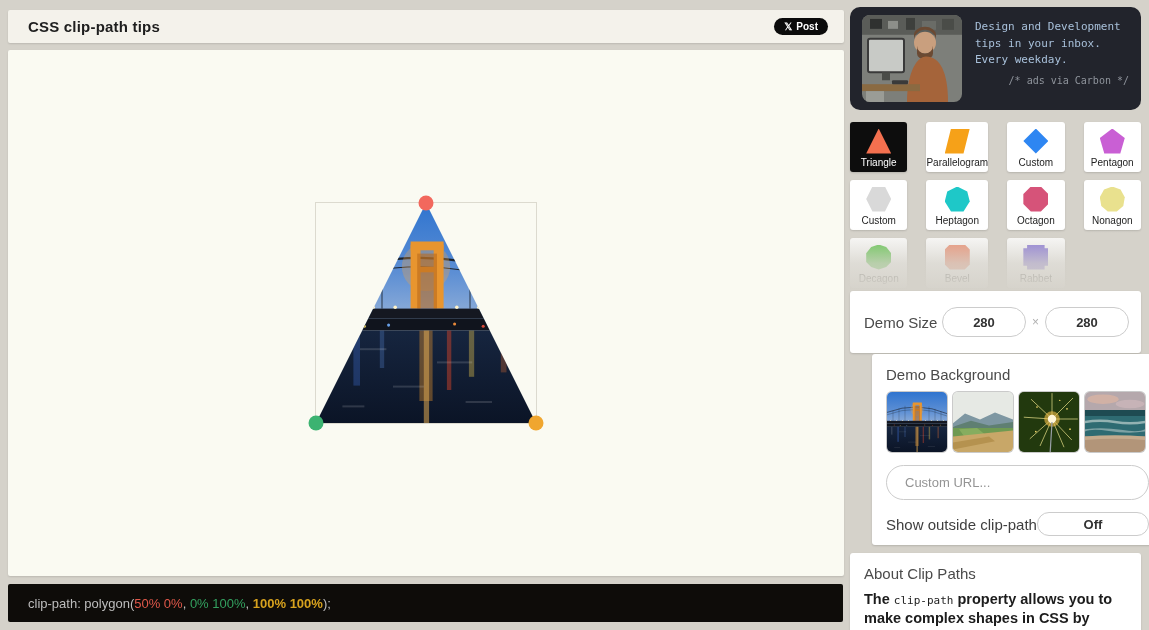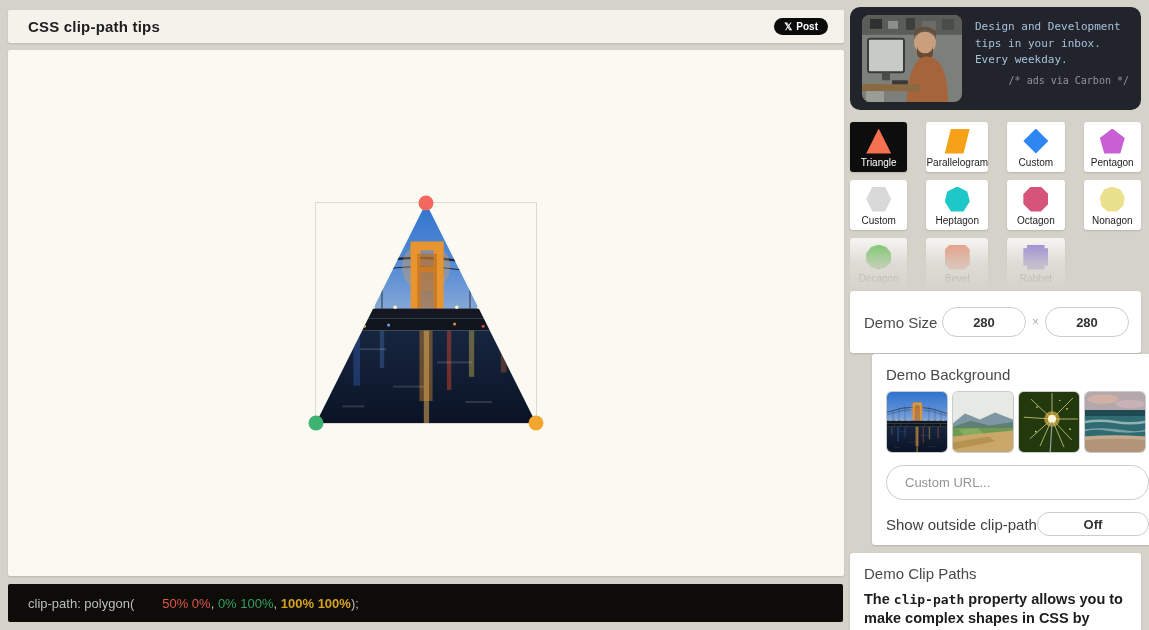--- a/index.html
+++ b/index.html
@@ -107,21 +107,21 @@
   .url-input::placeholder { color:#949494; }
   .outside-row { display:flex; align-items:center; justify-content:space-between; margin-top:12px; }
   .outside-label { font-size:15px; color:#3f3f3f; }
   .off-btn {
     width:112px; height:24px; border:1px solid #ccc; border-radius:999px; background:#fff;
     font-size:13px; font-weight:bold; color:#333; cursor:pointer; font-family:inherit;
   }
 
   .panel-about { top:553px; height:90px; padding:12px 14px; }
   .about-body { margin-top:8px; font-size:14.5px; font-weight:bold; color:#1c1c1c; line-height:1.32; }
-  .about-body code { font-family:"DejaVu Sans Mono", monospace; font-size:13px; font-weight:bold; }
+  .about-body code { font-family:"DejaVu Sans Mono", monospace; font-size:11px; font-weight:normal; }
 </style>
 </head>
 <body>
 
 <div id="app">
 
   <div class="header">
     <span class="page-title">CSS clip-path tips</span>
     <button class="post-btn">
       <span class="post-x">𝕏</span>
@@ -204,21 +204,21 @@
             </g>
           </g>
         </svg>
       </div>
       <div class="handle handle-top" style="background: rgb(242, 104, 93);"></div>
       <div class="handle handle-bl" style="background: rgb(60, 179, 113);"></div>
       <div class="handle handle-br" style="background: rgb(240, 166, 47);"></div>
     </div>
   </div>
 
-  <div class="codebar"><span id="code-line"><span>clip-path: polygon(</span><span style="color: rgb(224, 88, 74); margin-left: 28px;">50% 0%</span><span>, </span><span style="color: rgb(51, 160, 95);">0% 100%</span><span>, </span><span style="color: rgb(215, 162, 30); font-weight: bold;">100% 100%</span><span>);</span></span></div>
+  <div class="codebar"><span id="code-line"><span>clip-path: polygon(</span><span style="color: rgb(224, 88, 74);">50% 0%</span><span>, </span><span style="color: rgb(51, 160, 95);">0% 100%</span><span>, </span><span style="color: rgb(215, 162, 30); font-weight: bold;">100% 100%</span><span>);</span></span></div>
 
   <div class="ad">
     <div class="ad-photo">
       <svg viewBox="0 0 100 88" preserveAspectRatio="none" aria-hidden="true">
         <rect width="100" height="88" fill="#7d7f7a"></rect>
         <rect x="0" y="0" width="100" height="20" fill="#5a5c58"></rect>
         <rect x="8" y="4" width="12" height="10" fill="#2f3130"></rect>
           <rect x="26" y="6" width="10" height="8" fill="#8d8f8a"></rect>
         <rect x="44" y="3" width="9" height="12" fill="#3d3f3c"></rect>
           <rect x="60" y="6" width="14" height="9" fill="#6a6c67"></rect>
@@ -354,17 +354,17 @@
       </button>
     </div>
     <input class="url-input" placeholder="Custom URL..." style="">
     <div class="outside-row">
       <span class="outside-label">Show outside clip-path</span>
       <button class="off-btn">Off</button>
     </div>
   </section>
 
   <section class="panel panel-about">
-    <div class="panel-heading">Demo Clip Paths</div>
+    <div class="panel-heading">About Clip Paths</div>
     <p class="about-body"><span>The </span><code>clip-path</code><span> property allows you to make complex shapes in CSS by clipping an element to a basic shape (circle, ellipse, polygon, or</span></p>
   </section>
 
 </div>
 
 </body></html>

